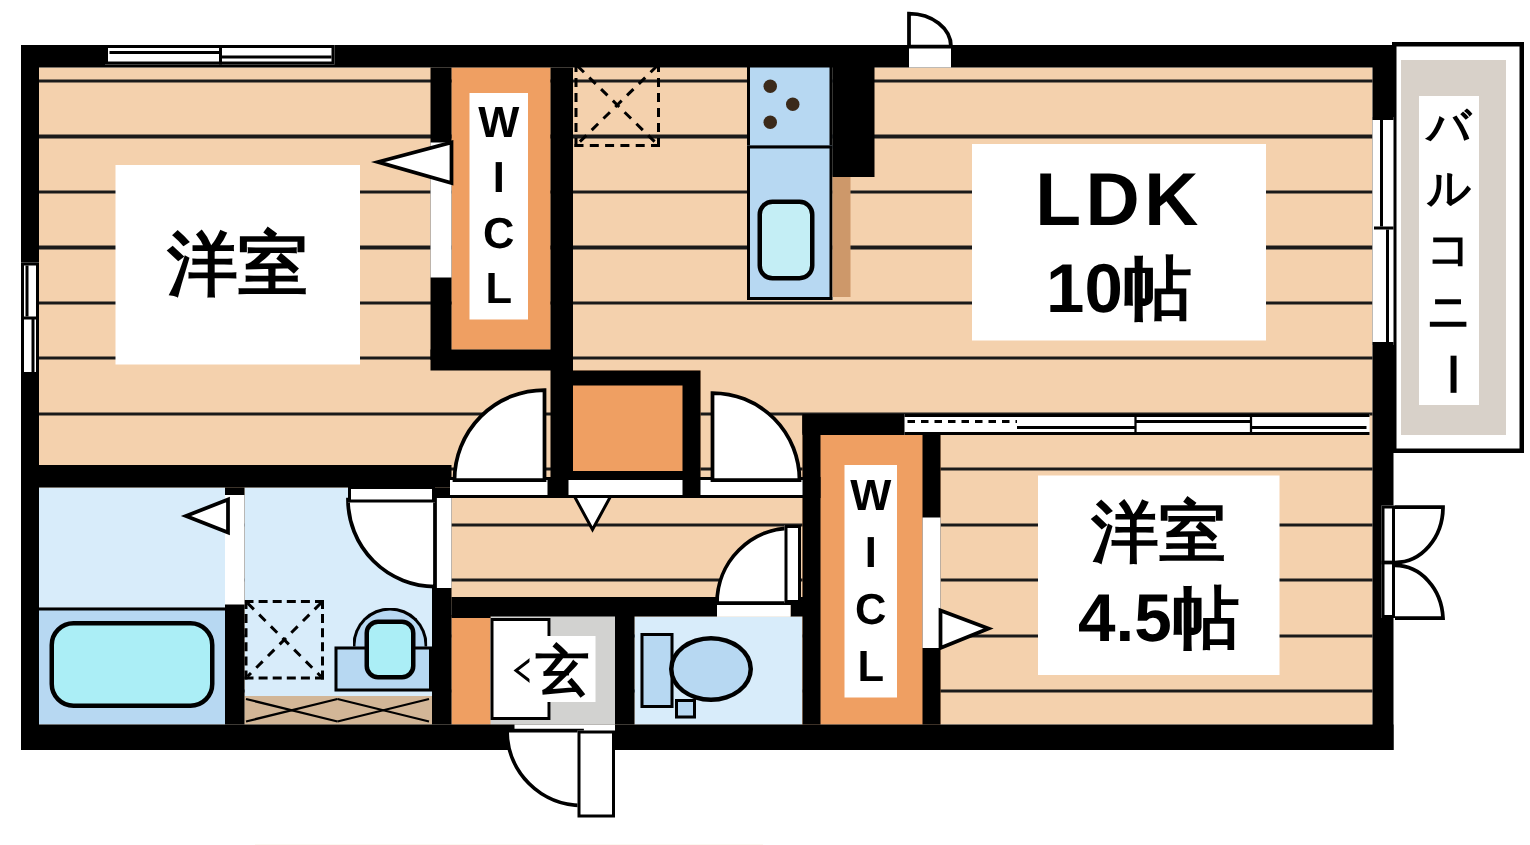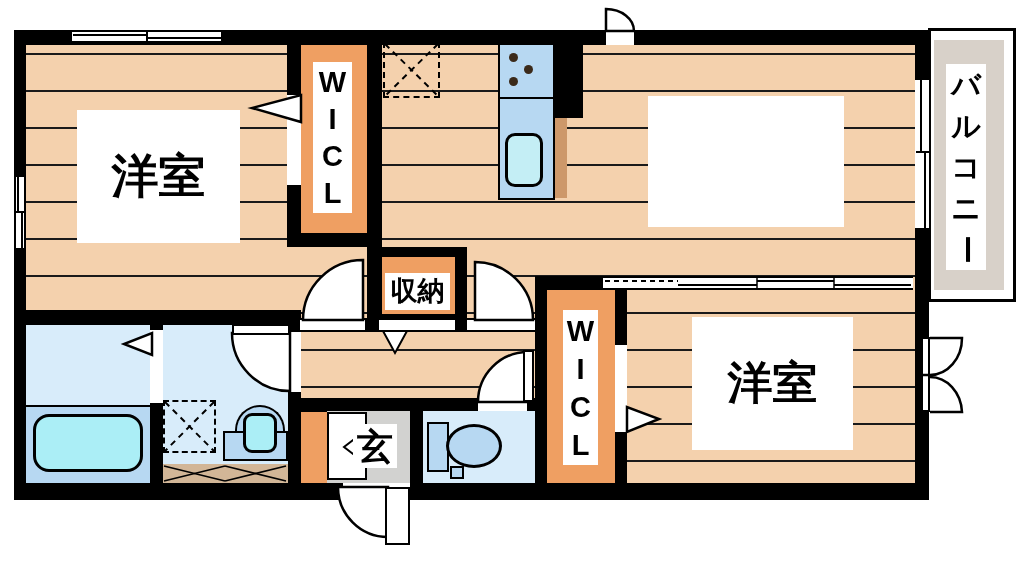--- a/index.html
+++ b/index.html
@@ -149,26 +149,26 @@
       <line x1="834" y1="285" x2="911" y2="285"></line>
       <line x1="757" y1="277" x2="757" y2="288" stroke-width="1.5"></line>
       <line x1="834" y1="277" x2="834" y2="288" stroke-width="1.5"></line>
     </g>
   </svg>
 
   <div class="abs z6 lbl" style="left:77px;top:110px;width:163px;height:133px;font-size:47px;">
     <div>洋室</div>
   </div>
   <div class="abs z6 lbl" style="left:648px;top:96px;width:196px;height:131px;font-size:50px;">
+    <div style="letter-spacing:3px;">LDK</div>
+    <div style="font-size:46px;">10帖</div>
   </div>
   <div class="abs z6 lbl" style="left:692px;top:317px;width:161px;height:133px;font-size:45px;">
     <div>洋室</div>
-  </div>
-  <div class="abs z6 lbl" style="left:385px;top:273px;width:65px;height:37px;font-size:27px;">
-    <div>収納</div>
+    <div>4.5帖</div>
   </div>
   <div class="abs z6 lbl" style="left:353px;top:424px;width:44px;height:44px;font-size:36px;">
     <div>玄</div>
   </div>
   <div class="abs z6 vlbl" style="left:313px;top:62px;width:39px;height:151px;font-size:29px;line-height:37px;">
     <div>W</div>
     <div>I</div>
     <div>C</div>
     <div>L</div>
   </div>

